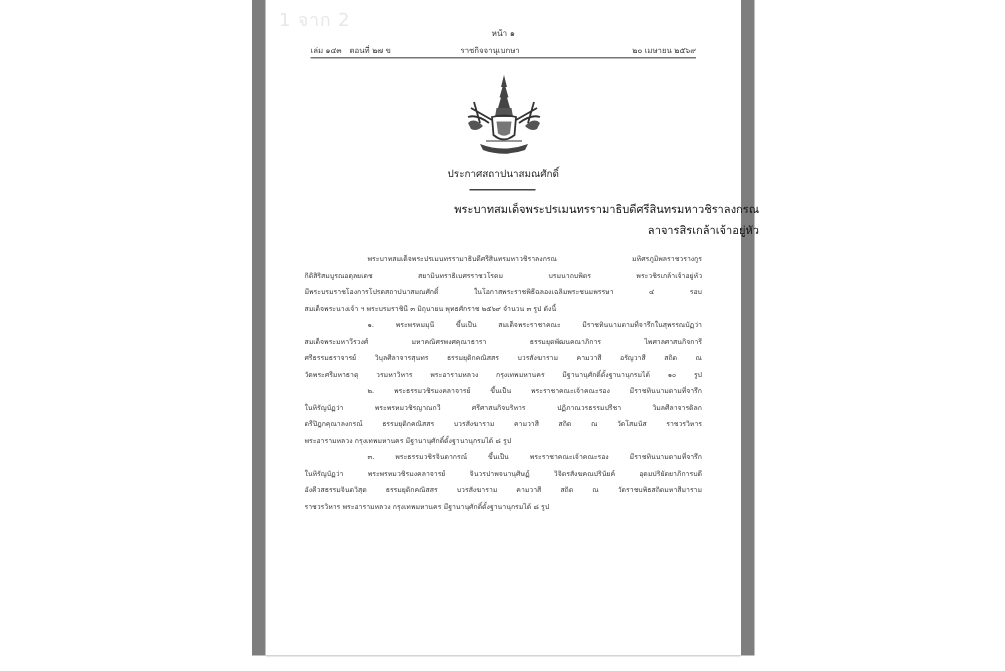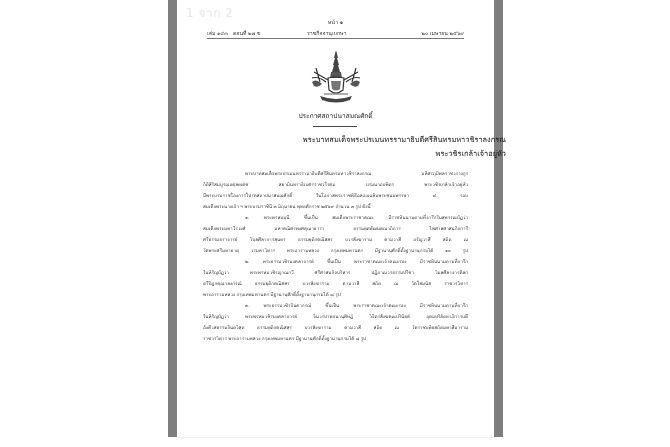--- a/index.html
+++ b/index.html
@@ -141,21 +141,21 @@
 
         <path d="M14 48 Q30 54 46 48 L44 52 Q30 57 16 52 Z" fill="#444"></path>
         <path d="M18 46 L42 46" stroke="#333" stroke-width="0.8"></path>
       </svg>
     </div>
 
     <div class="announce-type">ประกาศสถาปนาสมณศักดิ์</div>
     <div class="title-divider"></div>
 
     <div class="title" style="top:133px;">พระบาทสมเด็จพระปรเมนทรรามาธิบดีศรีสินทรมหาวชิราลงกรณ</div>
-    <div class="title" style="top:147px;">พระวชิรเกล้าเจ้าอยู่หัว</div>
+    <div class="title" style="top:147px;">ลาจารสิรเกล้าเจ้าอยู่หัว</div>
 
     <div class="body">
       <span class="line indent">พระบาทสมเด็จพระปรเมนทรรามาธิบดีศรีสินทรมหาวชิราลงกรณ มหิศรภูมิพลราชวรางกูร</span>
       <span class="line">กิติสิริสมบูรณอดุลยเดช สยามินทราธิเบศรราชวโรดม บรมนาถบพิตร พระวชิรเกล้าเจ้าอยู่หัว</span>
       <span class="line">มีพระบรมราชโองการโปรดสถาปนาสมณศักดิ์ ในโอกาสพระราชพิธีฉลองเฉลิมพระชนมพรรษา ๔ รอบ</span>
       <span class="line last">สมเด็จพระนางเจ้า ฯ พระบรมราชินี ๓ มิถุนายน พุทธศักราช ๒๕๖๙ จำนวน ๓ รูป ดังนี้</span>
 
       <span class="line indent">๑. พระพรหมมุนี ขึ้นเป็น สมเด็จพระราชาคณะ มีราชทินนามตามที่จารึกในสุพรรณบัฏว่า</span>
       <span class="line">สมเด็จพระมหาวีรวงศ์ มหาคณิศรพงศคุณาธารา ธรรมยุตพัฒนคณาภิการ ไพศาลศาสนกิจการี</span>
       <span class="line">ศรีธรรมธราจารย์ วิบุลศีลาจารสุนทร ธรรมยุติกคณิสสร บวรสังฆาราม คามวาสี อรัญวาสี สถิต ณ</span>

